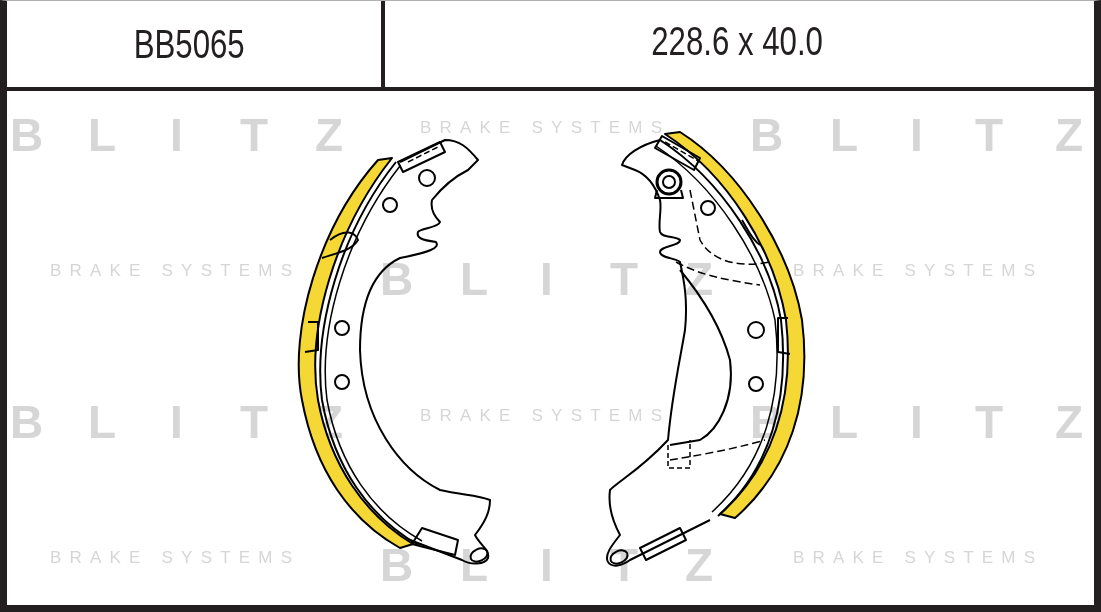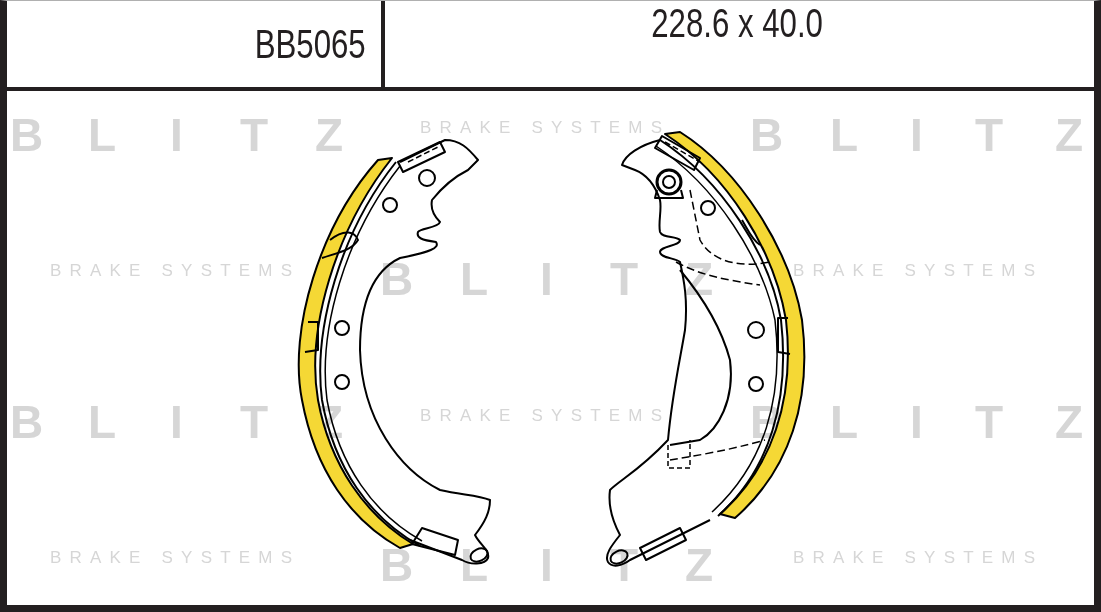--- a/index.html
+++ b/index.html
@@ -1,20 +1,20 @@
 <!DOCTYPE html>
 <html><head>
 <meta charset="utf-8">
 <style>
   html, body { margin: 0; padding: 0; background: #ffffff; }
   body { width: 1101px; height: 612px; position: relative; overflow: hidden; font-family: "Liberation Sans", sans-serif; }
   .frame { position: absolute; left: 0; top: 0; width: 1101px; height: 612px; box-sizing: border-box; border-left: 7px solid #231f20; border-right: 7px solid #231f20; border-bottom: 7px solid #231f20; border-top: 1px solid #b0b0b0; }
   .header { position: absolute; left: 7px; top: 1px; width: 1087px; height: 86px; border-bottom: 4px solid #231f20; }
-  .cell-code { position: absolute; left: 0; top: 0; width: 374px; height: 86px; border-right: 4px solid #231f20; display: flex; align-items: center; justify-content: flex-end; }
-  .cell-size { position: absolute; left: 378px; top: 0; width: 709px; height: 80px; display: flex; justify-content: center; }
+  .cell-code { position: absolute; left: 0; top: 0; width: 374px; height: 86px; border-right: 4px solid #231f20; display: flex; align-items: center; justify-content: center; }
+  .cell-size { position: absolute; left: 378px; top: 0; width: 709px; height: 80px; display: flex; align-items: center; justify-content: center; }
   .hdr-text { font-family: "Liberation Sans Narrow", "Liberation Sans", sans-serif; font-size: 40px; color: #231f20; transform: scaleX(0.78); letter-spacing: 0px; }
   .cell-code .hdr-text { margin-left: -10px; }
   .cell-size .hdr-text { margin-left: -4px; }
   .wm { position: absolute; color: #d6d6d6; white-space: nowrap; font-family: "Liberation Sans", sans-serif; }
   .wm-blitz { font-size: 46px; font-weight: bold; letter-spacing: 0; }
   .wm-blitz span { position: absolute; top: 0; }
   .wm-brake { font-size: 17px; letter-spacing: 8.2px; }
   .drawing { position: absolute; left: 0; top: 0; width: 1101px; height: 612px; }
 </style>
 </head>

